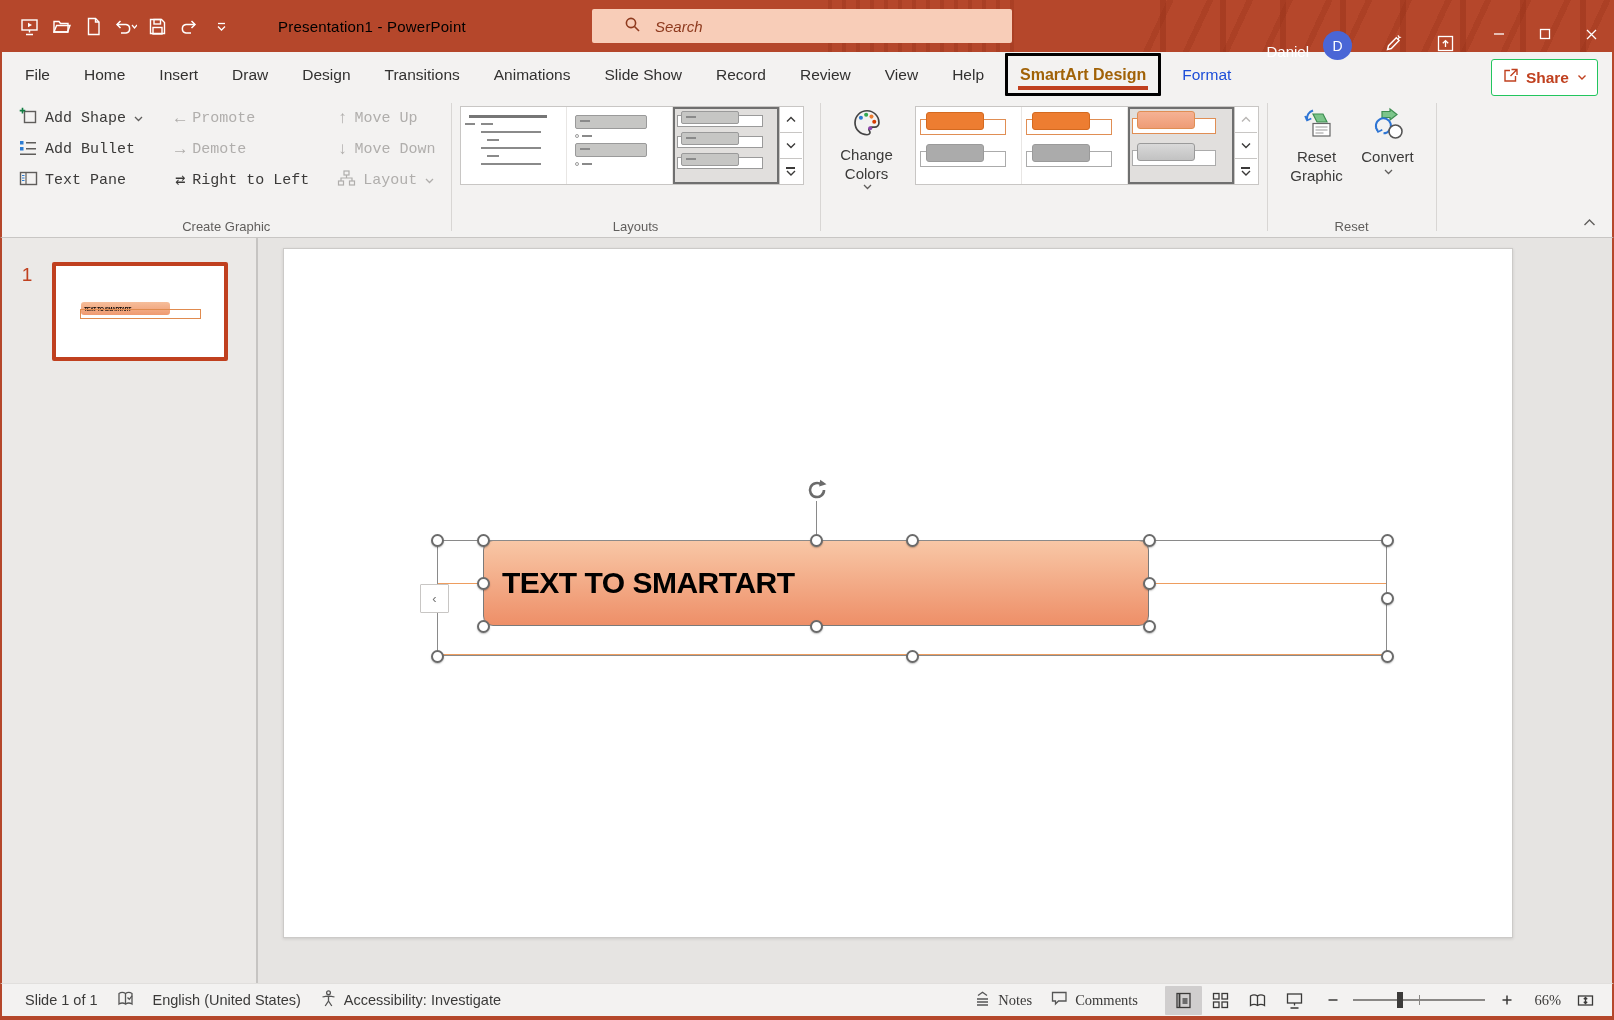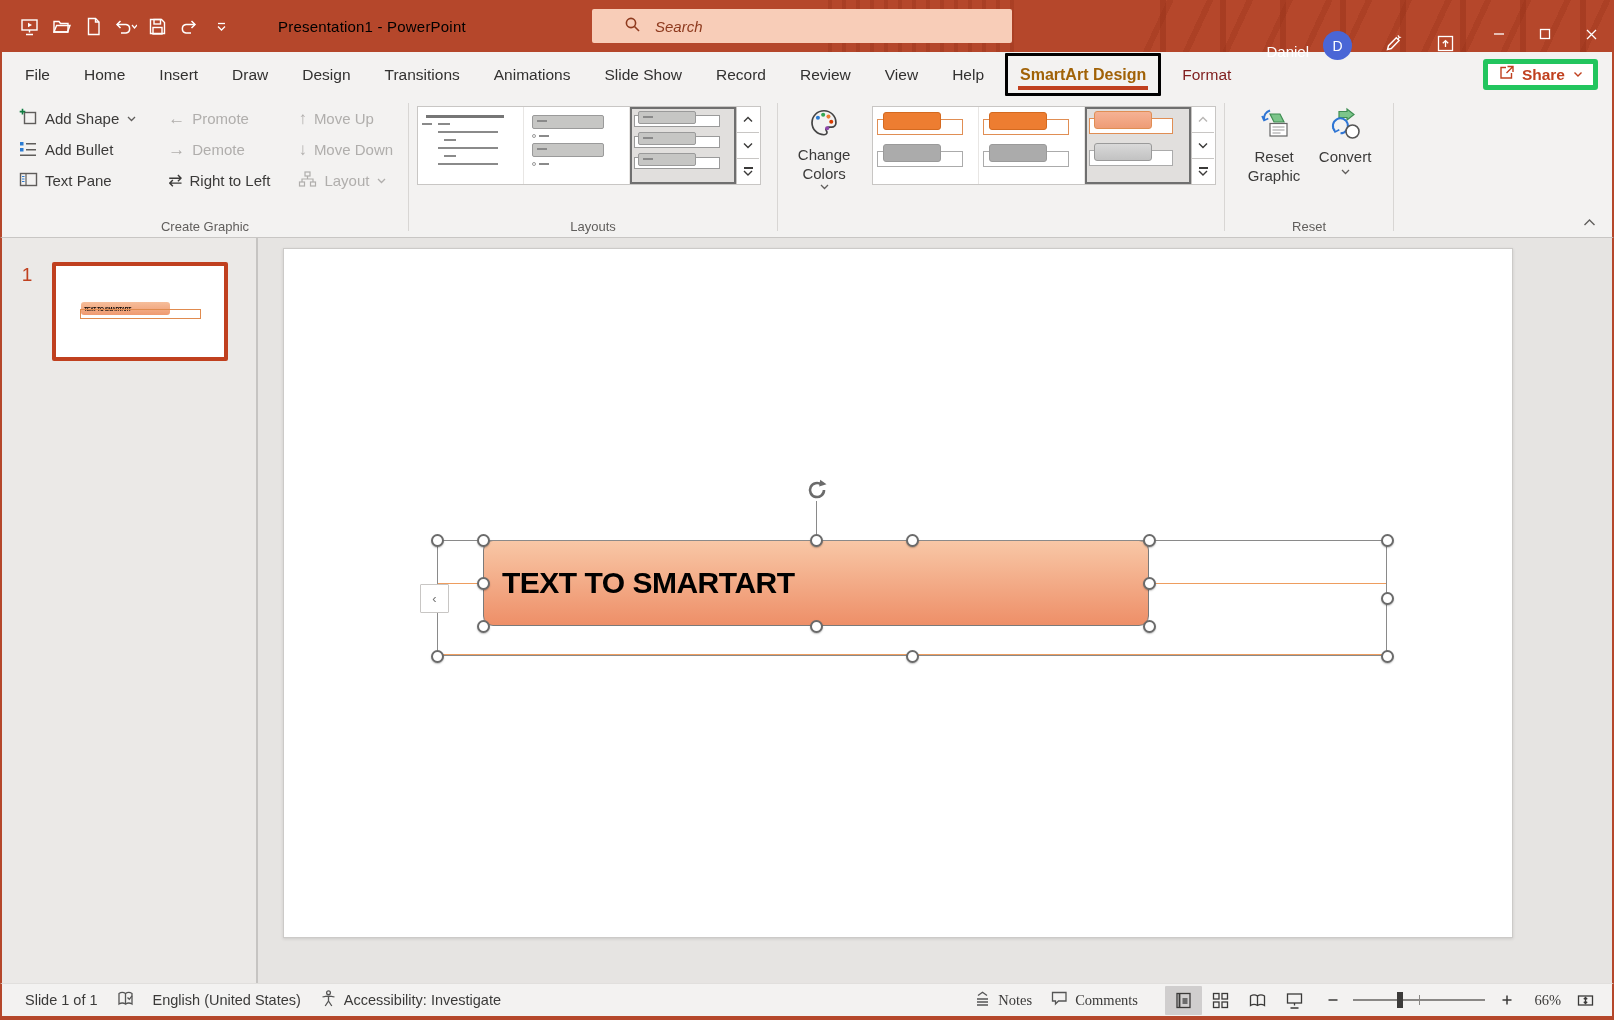--- a/index.html
+++ b/index.html
@@ -27,30 +27,30 @@
     align-items:center; justify-content:center; margin-right:26px; }
   .win-btn { width:46px; height:52px; display:flex; align-items:center; justify-content:center; }
 
   
   .framed { border-left:2px solid #B5472B; border-right:2px solid #B5472B; }
   .tabrow { height:45px; background:#F3F2F1; display:flex; align-items:center; padding-left:6px; position:relative; flex:none; }
   .tab { padding:0 17px; font-size:15.5px; color:#323130; height:45px; display:flex; align-items:center; white-space:nowrap; }
   .tab-active-box { border:3px solid #000; border-radius:1px; height:43px; display:flex; align-items:center; position:relative; margin:0 4px; }
   .tab-active { color:#a16207; font-weight:700; padding:0 12px; font-size:16px; white-space:nowrap; }
   .tab-underline { position:absolute; left:10px; right:10px; bottom:3px; height:4px; background:#C0401F; }
-  .tab-contextual { color:#7f1d1d; }
-  .share-btn { position:absolute; right:14px; top:7px; height:31px; border:5px solid #22c55e; background:#fff; border-radius:3px;
+  .tab-contextual { color:#1d4ed8; }
+  .share-btn { position:absolute; right:14px; top:7px; height:37px; border:1px solid #22c55e; background:#fff; border-radius:3px;
     display:flex; align-items:center; gap:7px; padding:0 10px; color:#C0401F; font-size:15.5px; font-weight:600;margin-left:13px; }
 
   
   .ribbon { height:141px; background:#F3F2F1; border-bottom:1px solid #C8C6C4; display:flex; position:relative; flex:none; }
   .rgroup { position:relative; padding:6px 8px 22px 8px; display:flex; align-items:flex-start; }
   .rgroup-label { position:absolute; bottom:3px; left:0; right:0; text-align:center; font-size:13px; color:#605E5C; white-space:nowrap; }
   .rsep { width:1px; background:#D8D6D4; margin:6px 0 6px 0; flex:none; }
-  .btn-col { display:flex; flex-direction:column; }
+  .btn-col { display:flex; flex-direction:column;font-family:Liberation Mono, monospace; }
   .small-btn { display:flex; align-items:center; gap:7px; height:31px; padding:0 7px; font-size:15px; color:#3B3A39; border-radius:2px; white-space:nowrap; }
   .small-btn .glyph { font-size:17px; line-height:1; }
   .disabled { color:#B0AEAC !important; }
   .chev { color:#5f5d5b; font-size:10px; margin-left:1px; }
   .chev svg { display:block; }
 
   .gallery { background:#fff; border:1px solid #C8C6C4; height:79px; display:flex; align-items:stretch; margin-top:3px; }
   .gal-item { width:106px; border-right:1px solid #E8E6E4; padding:6px; position:relative; }
   .gal-item.selected { background:#E1DFDD; outline:2px solid #6f6f6f; outline-offset:-2px; padding:8px; }
   .gal-scroll { width:23px; display:flex; flex-direction:column; border-left:1px solid #C8C6C4; }

